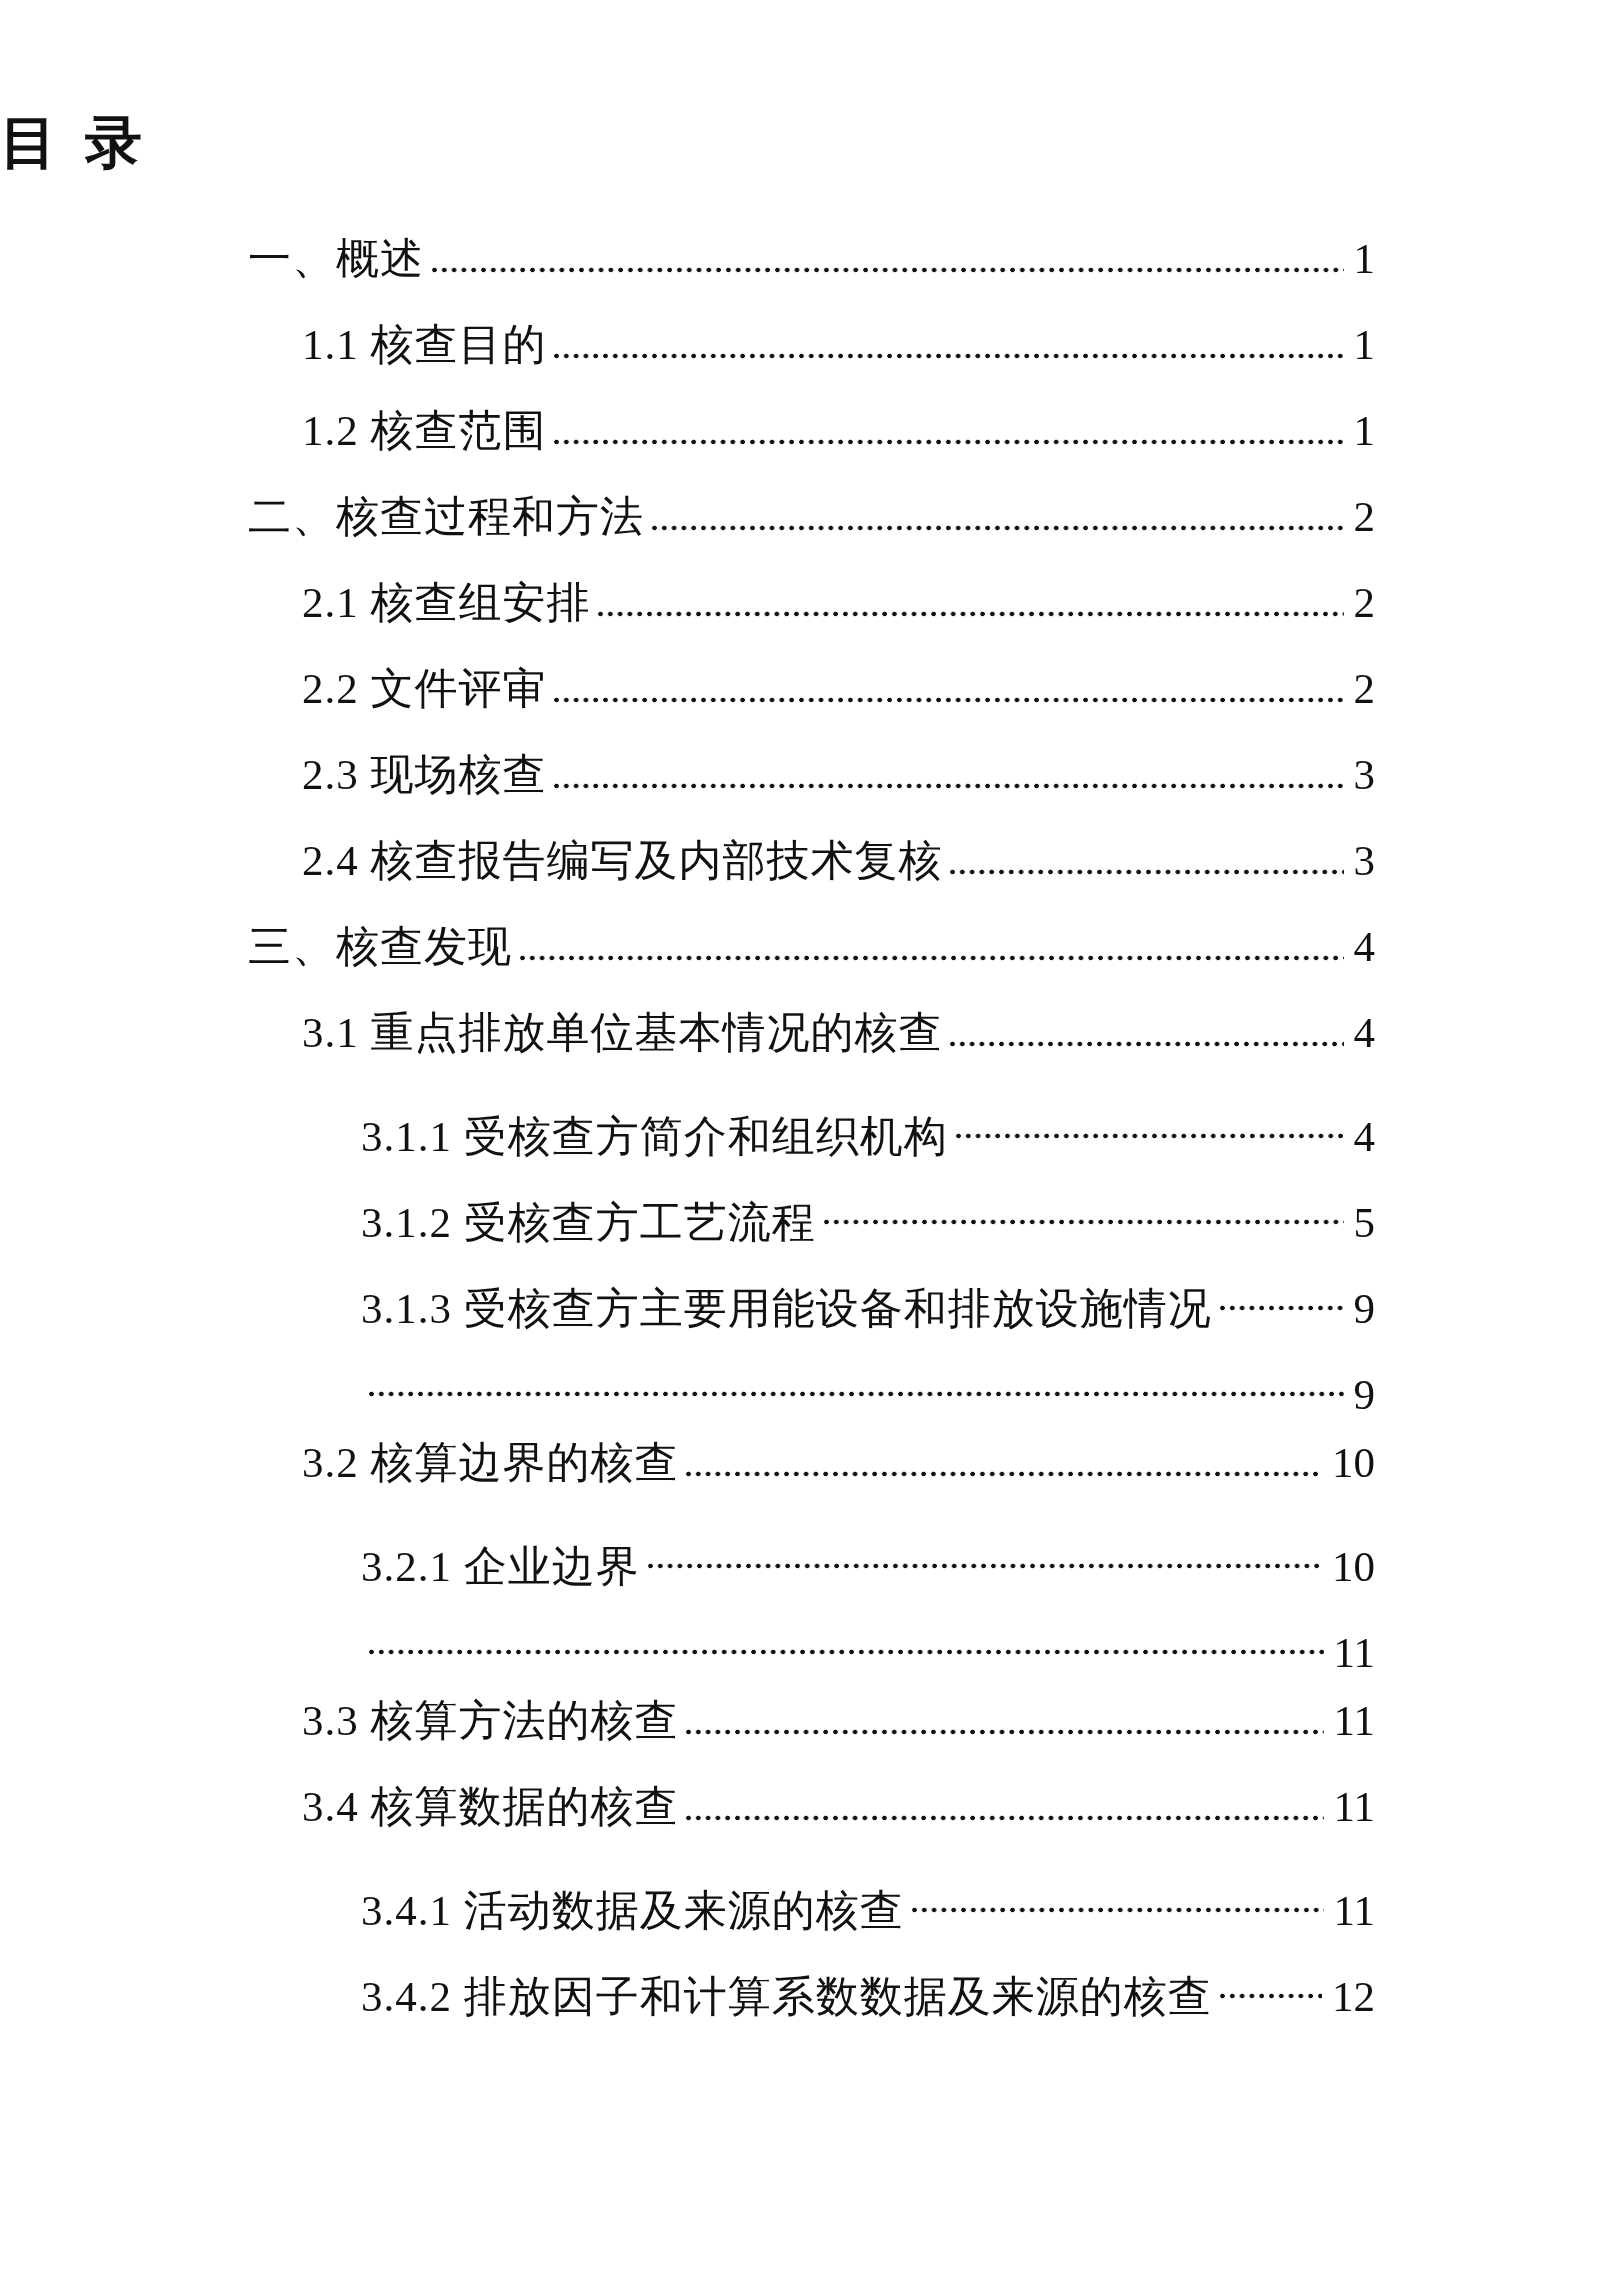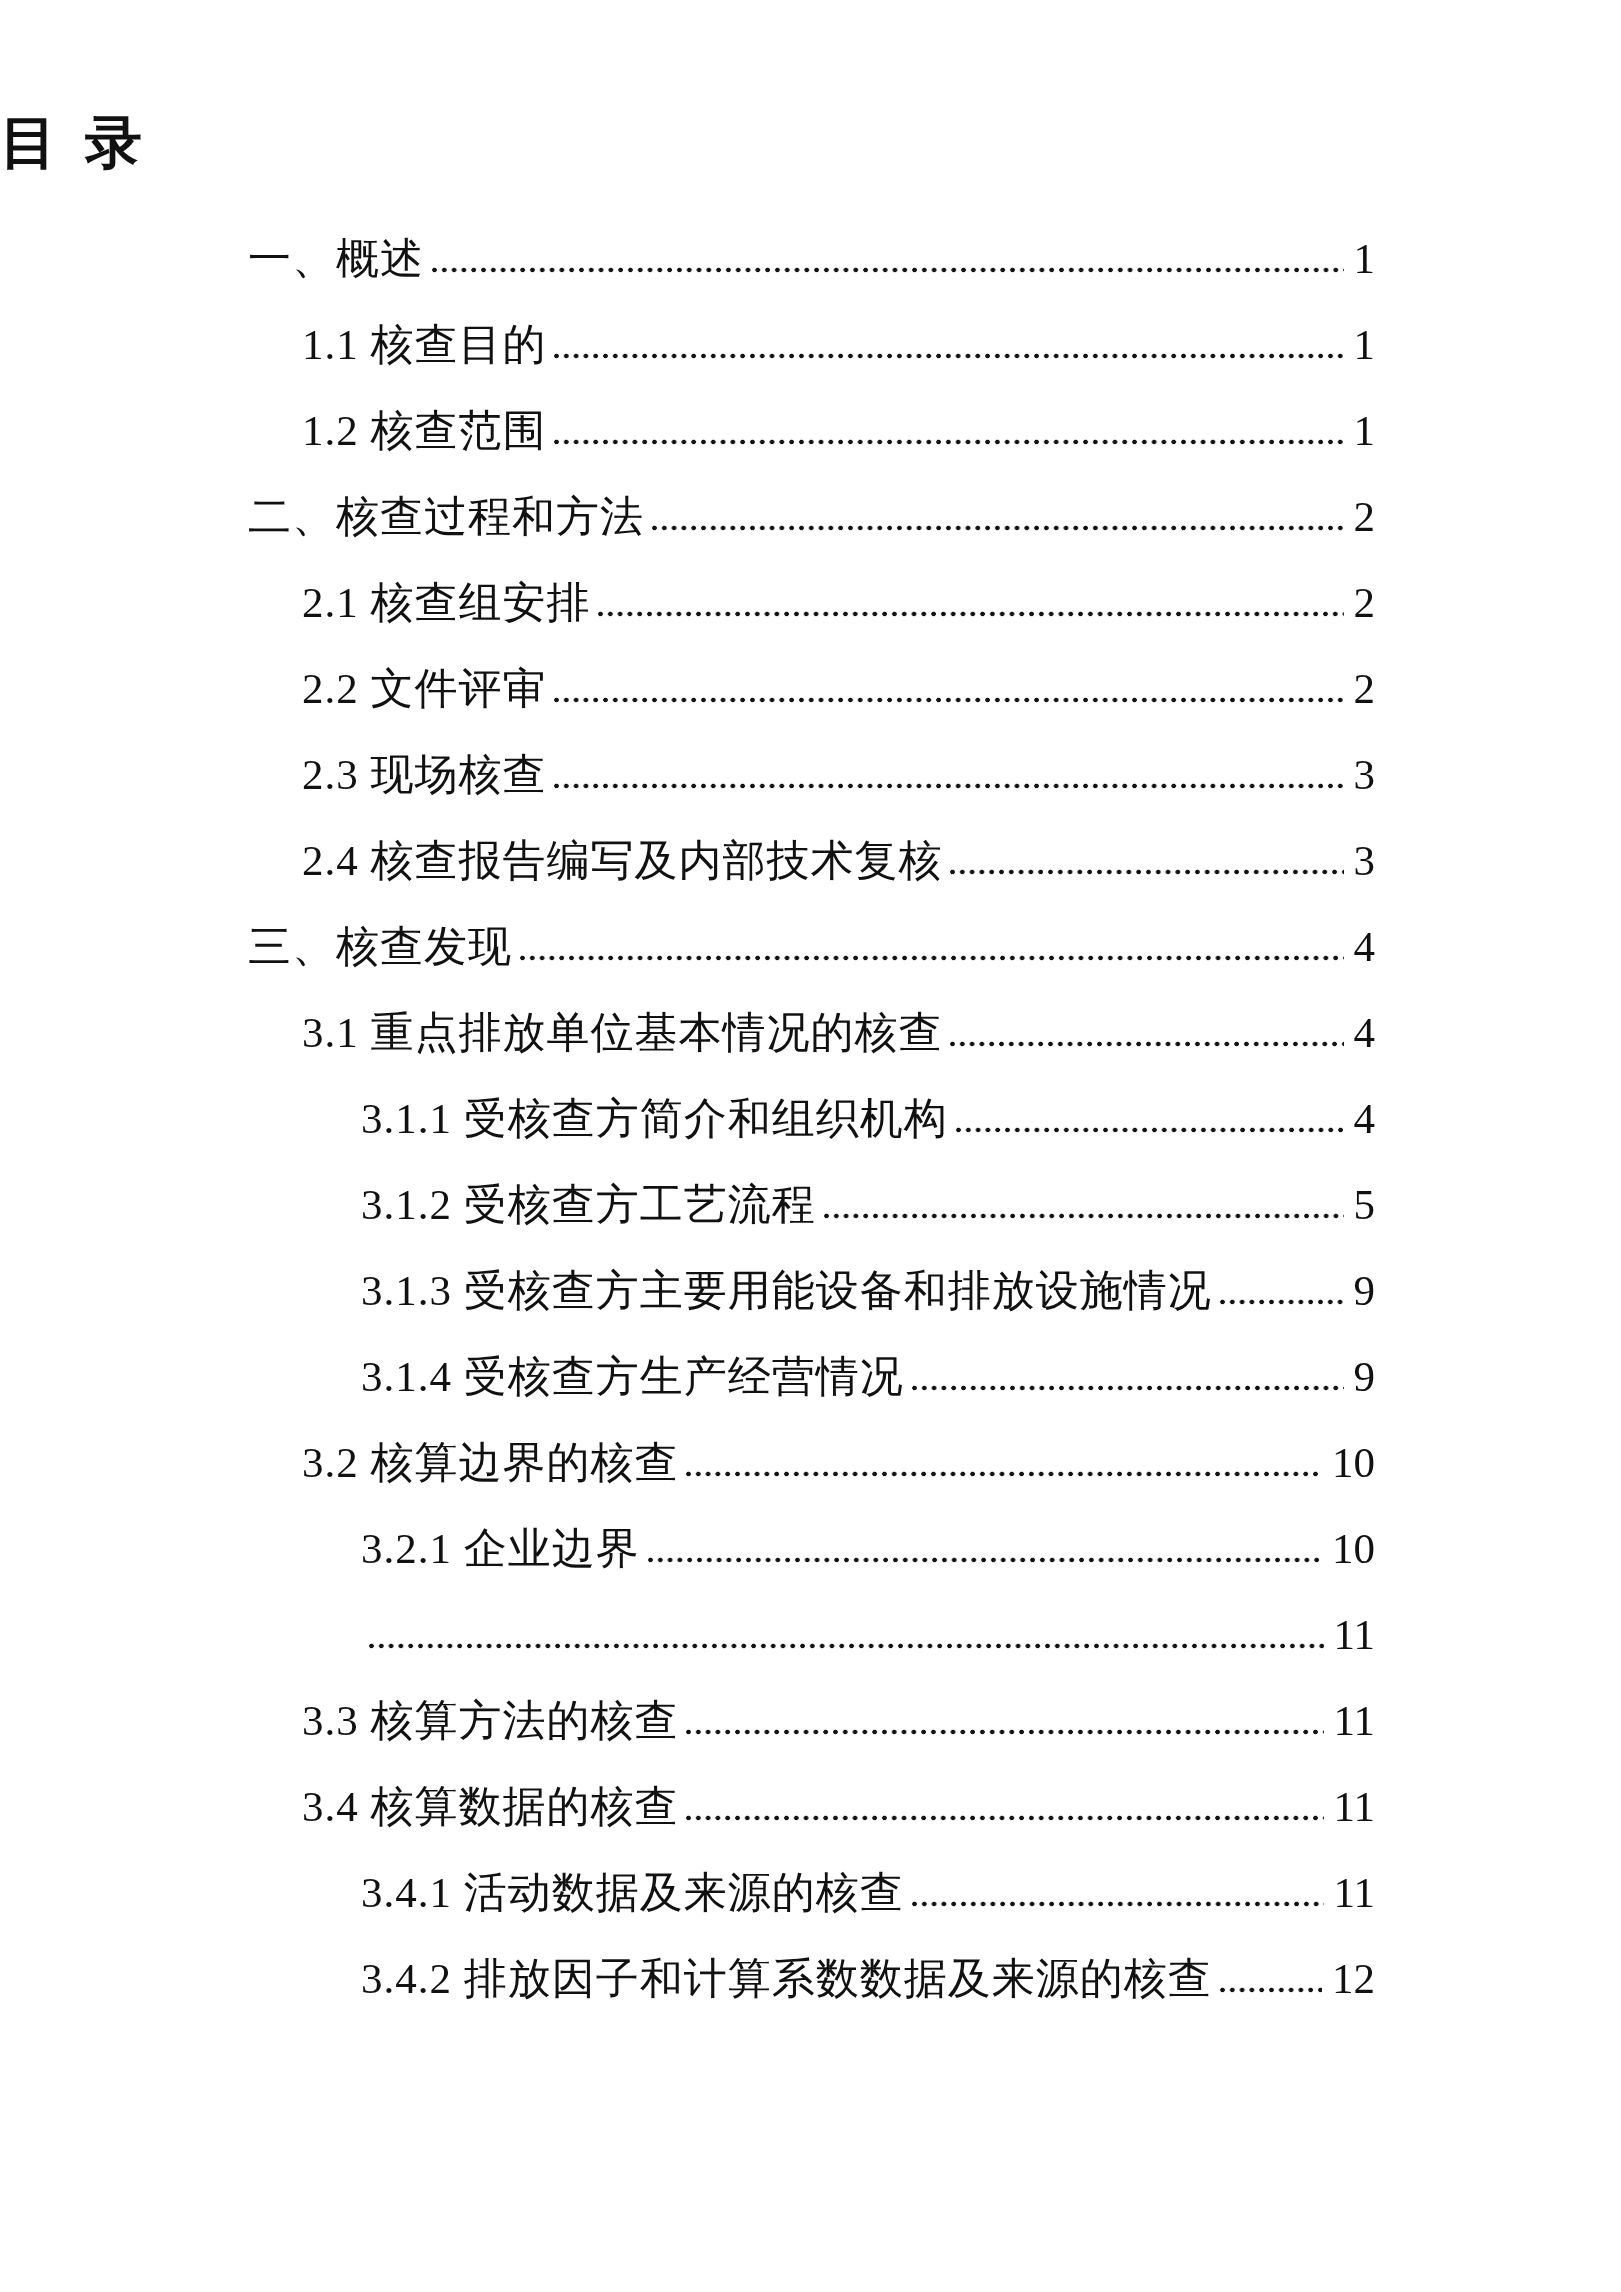--- a/index.html
+++ b/index.html
@@ -40,21 +40,21 @@
     align-items: baseline;
     height: 86px;
     font-size: 43px;
     line-height: 51px;
     white-space: nowrap;
   }
   .entry .label {
     letter-spacing: 1px;
   }
   .entry.level-2 { padding-left: 54px; justify-content: center; }
-  .entry.level-3 { padding-left: 113px; }
+  .entry.level-3 { padding-left: 113px; align-items: center; }
   .leader {
     flex: 1 1 auto;
     min-width: 23.5px;
     height: 5.9px;
     margin: 0 9.8px 0 7.8px;
     background-image: radial-gradient(circle at 2.5px 2.9px, #111111 2px, rgba(0,0,0,0) 2.6px);
     background-size: 9.8px 5.9px;
     background-repeat: repeat-x;
     background-position: left bottom;
   }
@@ -140,21 +140,20 @@
     <span class="pagenum">5</span>
   </div>
 
   <div class="entry level-3">
     <span class="label">3.1.3 受核查方主要用能设备和排放设施情况</span>
     <span class="leader"></span>
     <span class="pagenum">9</span>
   </div>
 
   <div class="entry level-3">
-    <span class="label">3.1.4 受核查方生产经营情况</span>
     <span class="leader"></span>
     <span class="pagenum">9</span>
   </div>
 
   <div class="entry level-2">
     <span class="label">3.2 核算边界的核查</span>
     <span class="leader"></span>
     <span class="pagenum">10</span>
   </div>
 

